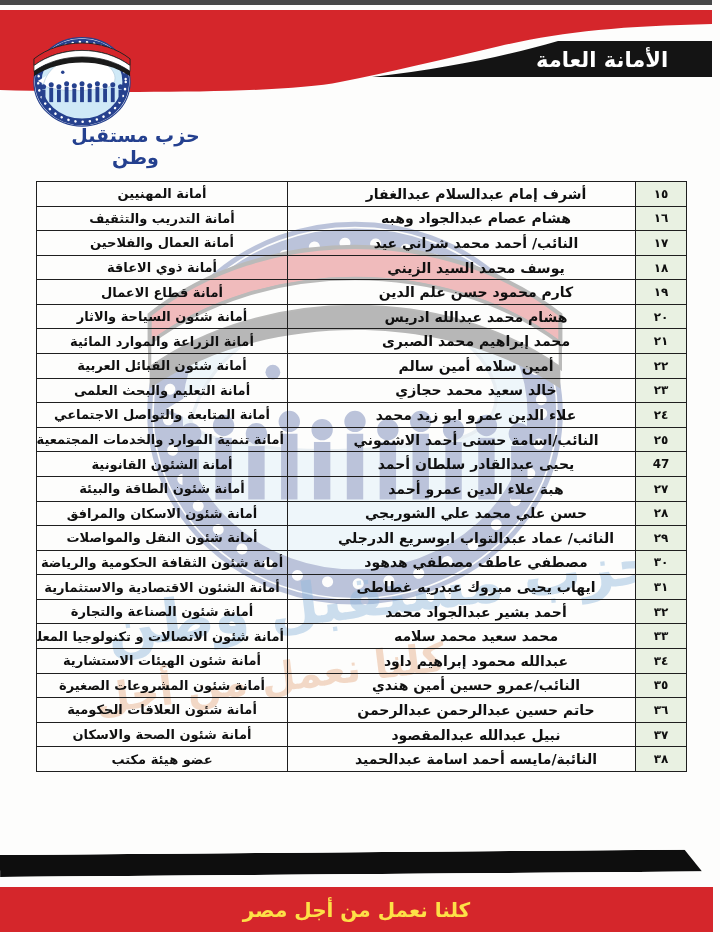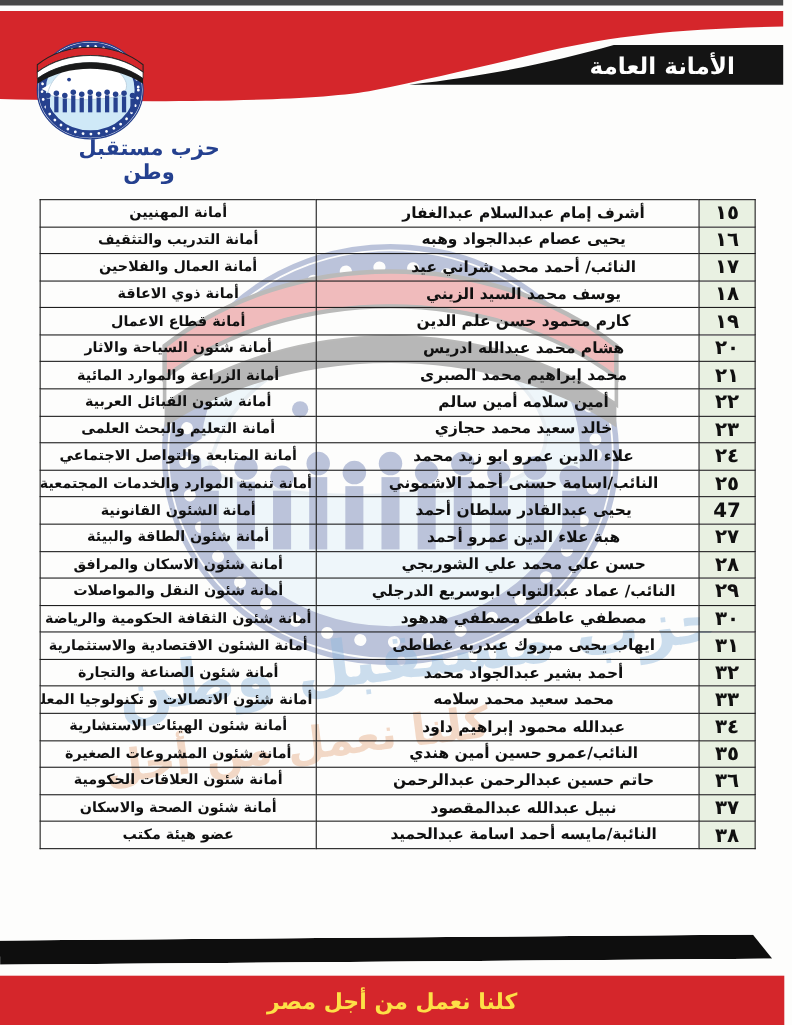--- a/index.html
+++ b/index.html
@@ -37,21 +37,21 @@
   
   .roster{
     position:absolute;left:36px;top:181px;width:651px;height:591px;z-index:2;
     border-collapse:collapse;table-layout:fixed;direction:rtl;
     background:transparent;
   }
   .roster td{
     border:1.7px solid #1f1f1f;text-align:center;vertical-align:middle;
     font-weight:bold;color:#101010;padding:0 3px;white-space:nowrap;overflow:hidden;
   }
-  .roster td.c-num{width:44px;background:var(--num-col-bg);font-size:18px;text-align:center;}
+  .roster td.c-num{width:44px;background:var(--num-col-bg);font-size:12px;text-align:center;}
   .roster td.c-name{width:312px;font-size:14px;background:transparent;padding-left:32px;}
   .roster td.c-pos{font-size:13px;background:transparent;}
   
   .footer-black{
     position:absolute;left:0;top:855px;width:702px;height:22px;background:#0e0e0e;z-index:3;
     transform:rotate(-0.45deg);transform-origin:left center;
     clip-path:polygon(0 0,97.5% 0,100% 100%,0 100%);
   }
   .footer-red{
     position:absolute;left:0;top:887px;width:713px;height:45px;background:var(--red);z-index:3;
@@ -151,21 +151,21 @@
 
 <table class="roster">
   <tbody>
       <tr>
     <td class="c-num">١٥</td>
     <td class="c-name">أشرف إمام عبدالسلام عبدالغفار</td>
     <td class="c-pos">أمانة المهنيين</td>
   </tr>
       <tr>
     <td class="c-num">١٦</td>
-    <td class="c-name">يحيى عصام عبدالجواد وهبه</td>
+    <td class="c-name">هشام عصام عبدالجواد وهبه</td>
     <td class="c-pos">أمانة التدريب والتثقيف</td>
   </tr>
       <tr>
     <td class="c-num">١٧</td>
     <td class="c-name">النائب/ أحمد محمد شراني عيد</td>
     <td class="c-pos">أمانة العمال والفلاحين</td>
   </tr>
       <tr>
     <td class="c-num">١٨</td>
     <td class="c-name">يوسف محمد السيد الزيني</td>

